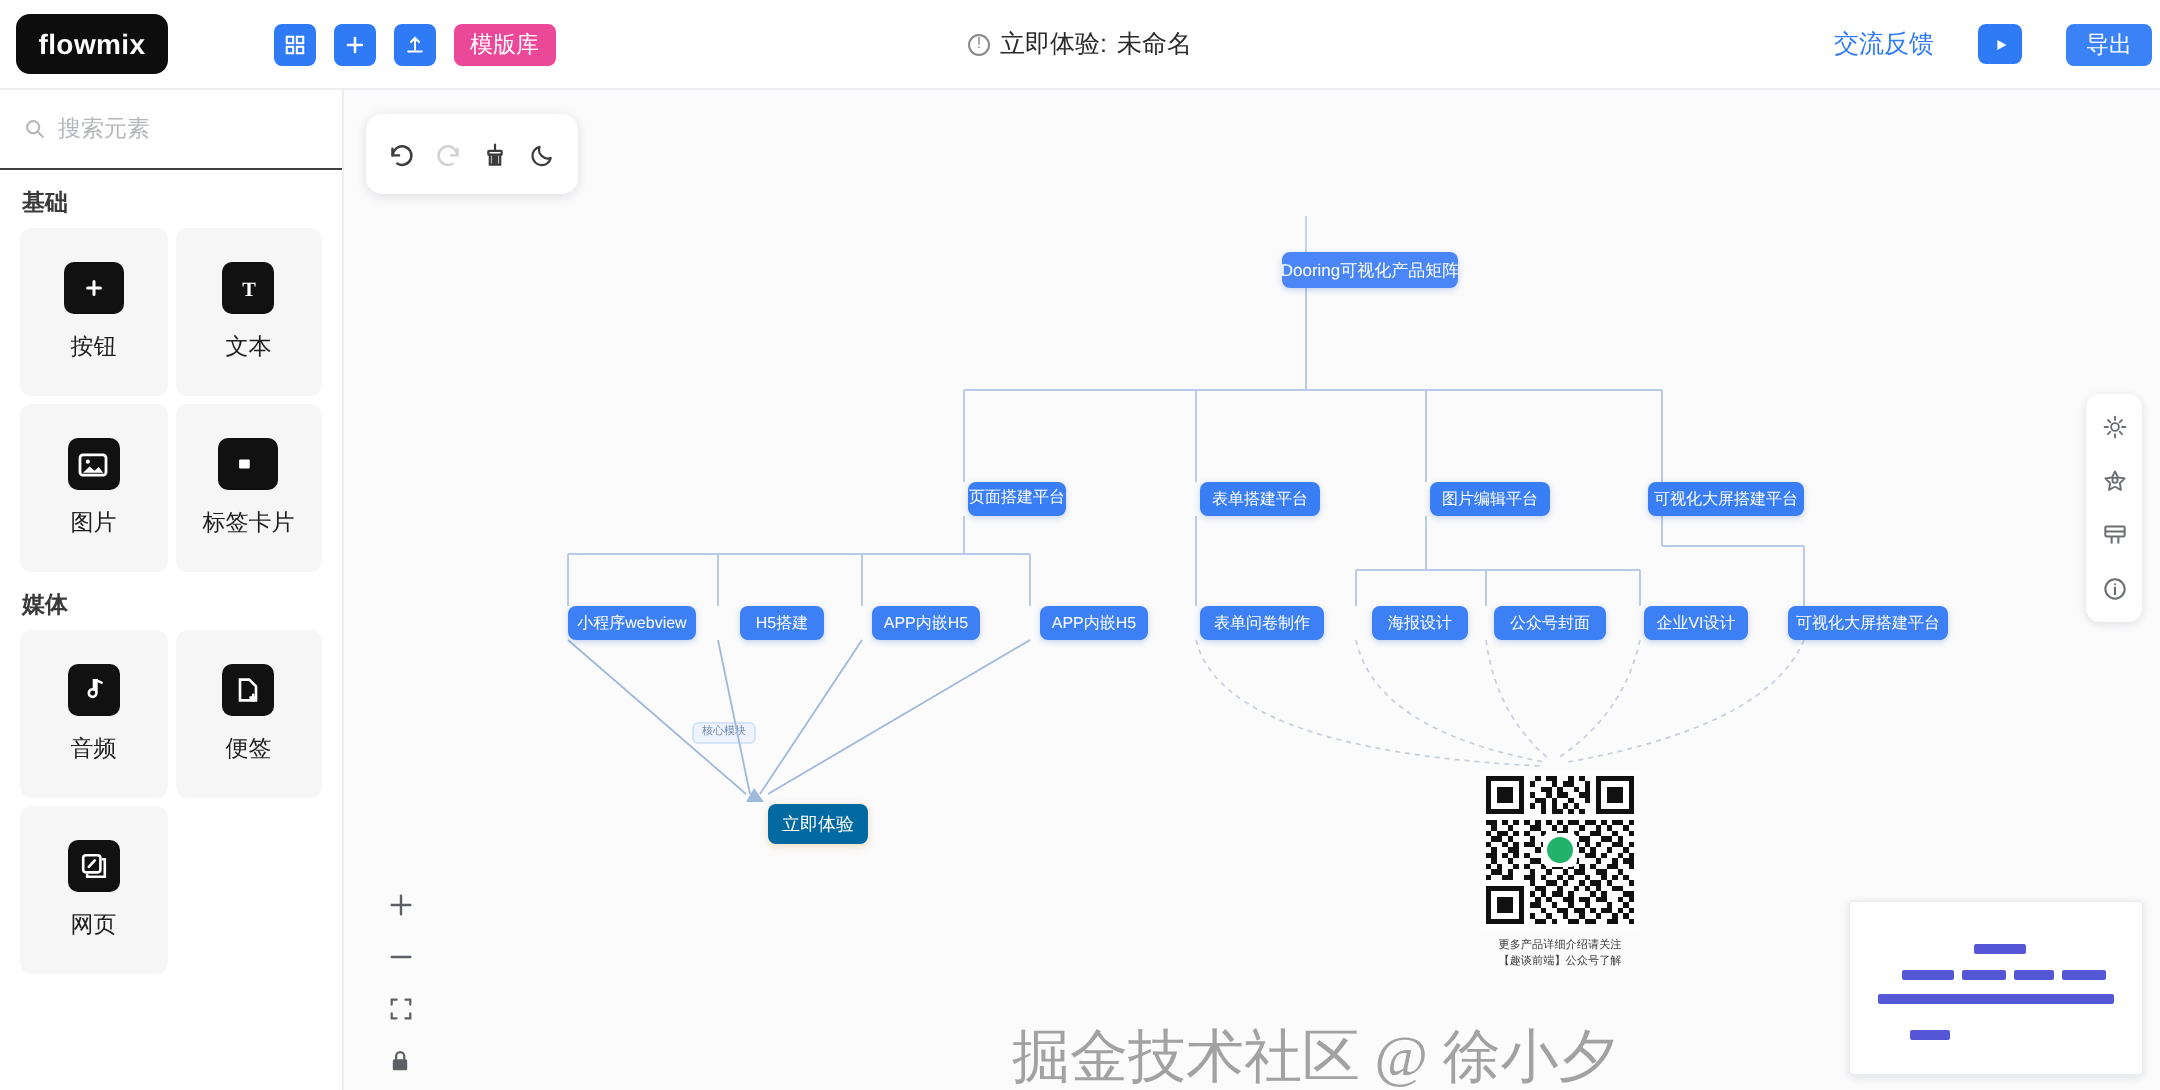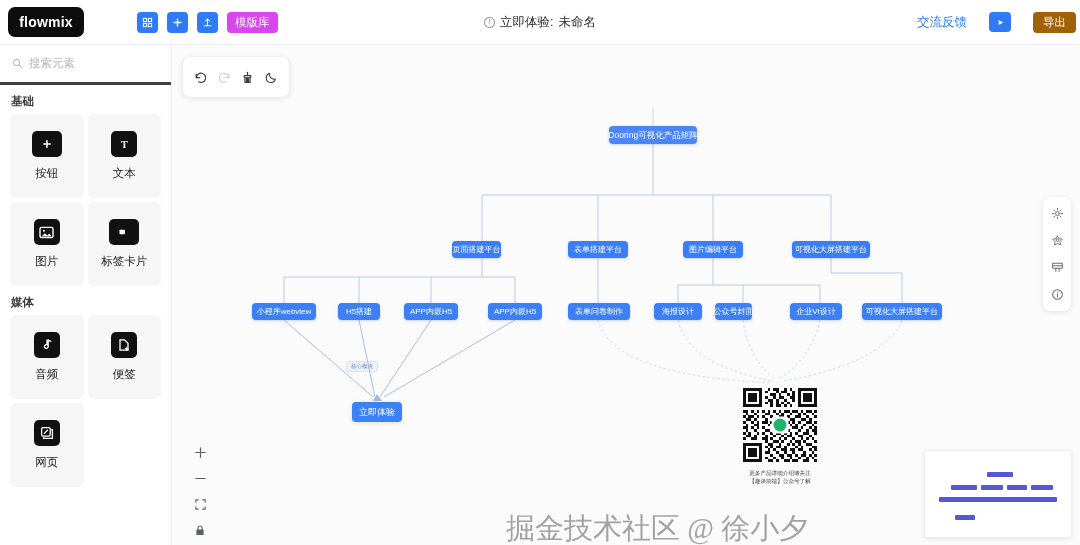--- a/index.html
+++ b/index.html
@@ -24,21 +24,21 @@
     display:flex; align-items:center; justify-content:center; letter-spacing:.2px;
   }
   .tb-tools { display:flex; align-items:center; gap:9px; margin-left:53px; }
   .tb-ico {
     width:21px; height:21px; border-radius:4px; background:#2f7bf6;
     color:#fff; display:flex; align-items:center; justify-content:center;
     font-size:11px; line-height:1;
   }
   .tb-ico svg { display:block; }
   .tb-chip {
-    height:21px; padding:0 8px; border-radius:4px; background:#d946ef;
+    height:21px; padding:0 8px; border-radius:4px; background:#ec4899;
     color:#fff; font-size:11.5px; display:flex; align-items:center;
   }
   .page-name {
     position:absolute; left:50%; transform:translateX(-50%);
     display:flex; align-items:center; gap:5px;
     font-size:12.5px; color:#2a2a2a;
   }
   .page-name .circ {
     width:11px; height:11px; border:1px solid #8a8a8a; border-radius:50%;
     display:flex; align-items:center; justify-content:center;
@@ -47,32 +47,32 @@
   .tb-right {
     position:absolute; right:4px; display:flex; align-items:center; gap:22px;
   }
   .link-feedback { color:#2f7bf6; font-size:12.5px; cursor:pointer; }
   .btn-play {
     width:22px; height:20px; border-radius:4px; background:#2f7bf6;
     display:flex; align-items:center; justify-content:center;
   }
   .btn-export {
     height:21px; padding:0 10px; border-radius:4px;
-    background:#a16207; color:#fff; font-size:11.5px;
+    background:#3b82f6; color:#fff; font-size:11.5px;
     display:flex; align-items:center;
   }
 
   
   .sidebar {
     position:absolute; left:0; top:45px; width:172px; height:500px;
     background:#fff; border-right:1px solid #eceef1; overflow:hidden;
   }
   .search-row {
     height:40px; display:flex; align-items:center; gap:6px;
-    padding:0 12px; border-bottom:3px solid #404040;
+    padding:0 12px; border-bottom:1px solid #404040;
     color:#b3b6bb; font-size:11.5px;
   }
   .search-row svg { flex:none; }
   .cat-title {
     font-size:11.5px; color:#3a3a3a; font-weight:700;
     padding:9px 0 5px 11px;
   }
   .grid {
     display:grid; grid-template-columns:1fr 1fr; gap:4px; padding:0 10px;
   }
@@ -119,26 +119,27 @@
   }
   .right-dock > div { cursor:pointer; display:flex; }
 
   
   .node {
     position:absolute; display:flex; align-items:center; justify-content:center;
     border-radius:4px; font-size:8px; color:#fff;
     background:#2f7bf6; box-shadow:0 1px 3px rgba(40,90,190,.25);
     white-space:nowrap; cursor:pointer; line-height:1;
     padding:0 5px;
+    margin-left:32px;
   }
   .node.lv1 { background:#4a86f7; font-size:8.5px; }
   .node.lv2 { background:#3a7ef6; }
   .node.lv3 { background:#3d80f6; }
   .node.cta {
-    background:#3b82f6; color:#fff; font-size:9px;
+    background:#0369a1; color:#fff; font-size:9px;
     box-shadow:0 1px 4px rgba(200,150,40,.3);
   }
   .edge-badge {
     position:absolute; background:#edf3fe; color:#6d87ab;
     border:1px solid #d7e3f6; border-radius:3px;
     font-size:5.5px; padding:1px 4px; line-height:1.3; white-space:nowrap;
   }
   svg.wires { position:absolute; left:0; top:0; width:908px; height:500px;
     pointer-events:none; z-index:1; }
   .node { z-index:5; }
@@ -397,21 +398,21 @@
     <div class="node lv2" style="left:396px; top:196px; width:60px; height:17px;">表单搭建平台</div>
     <div class="node lv2" style="left:511px; top:196px; width:60px; height:17px;">图片编辑平台</div>
     <div class="node lv2" style="left:620px; top:196px; width:78px; height:17px;">可视化大屏搭建平台</div>
 
     <div class="node lv3" style="left:80px; top:258px; width:64px; height:17px;">小程序webview</div>
     <div class="node lv3" style="left:166px; top:258px; width:42px; height:17px;">H5搭建</div>
     <div class="node lv3" style="left:232px; top:258px; width:54px; height:17px;">APP内嵌H5</div>
     <div class="node lv3" style="left:316px; top:258px; width:54px; height:17px;">APP内嵌H5</div>
     <div class="node lv3" style="left:396px; top:258px; width:62px; height:17px;">表单问卷制作</div>
     <div class="node lv3" style="left:482px; top:258px; width:48px; height:17px;">海报设计</div>
-    <div class="node lv3" style="left:543px; top:258px; width:37px; height:17px;">公众号封面</div>
+    <div class="node lv3" style="left:543px; top:258px; width:56px; height:17px;">公众号封面</div>
     <div class="node lv3" style="left:618px; top:258px; width:52px; height:17px;">企业VI设计</div>
     <div class="node lv3" style="left:690px; top:258px; width:80px; height:17px;">可视化大屏搭建平台</div>
 
     <div class="edge-badge" style="left:174px; top:316px;">核心模块</div>
 
     <div class="node cta" style="left:180px; top:357px; width:50px; height:20px;">立即体验</div>
 
     <div class="qr-wrap">
       <div class="qr">
         <svg width="80" height="80" viewBox="0 0 29 29" shape-rendering="crispEdges">

